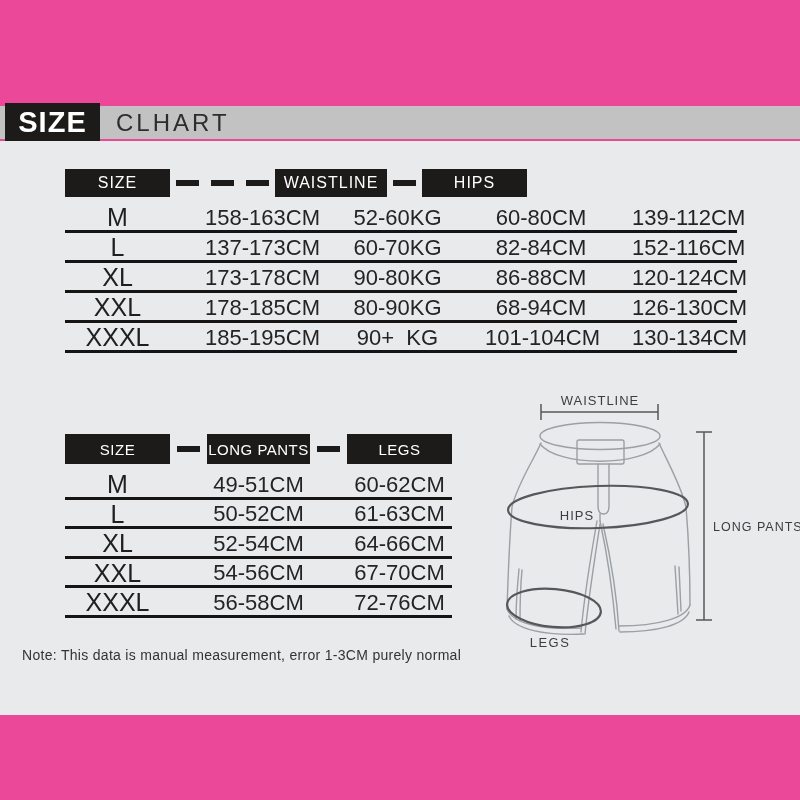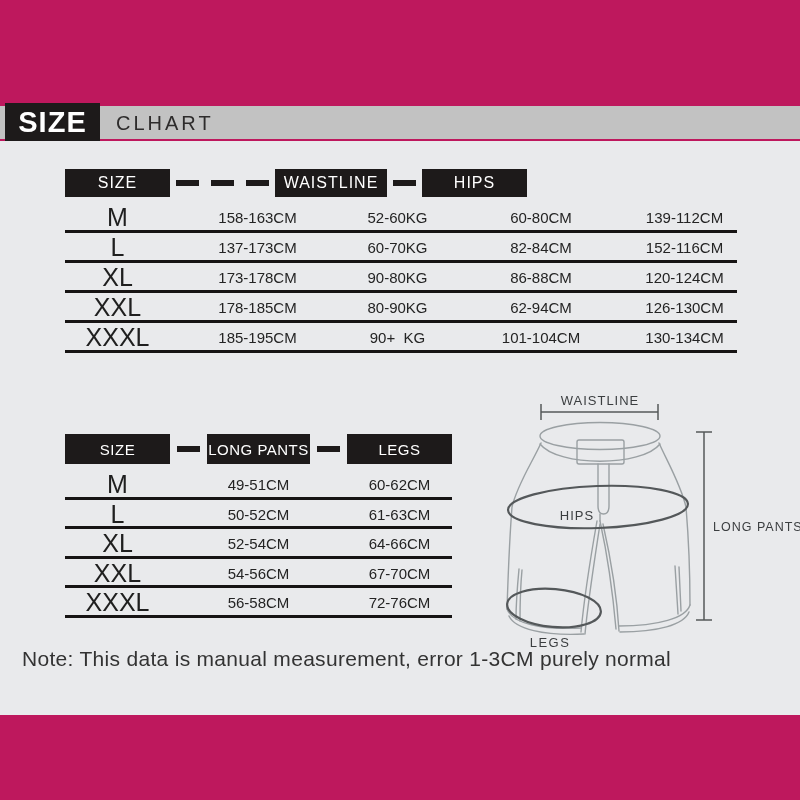--- a/index.html
+++ b/index.html
@@ -1,53 +1,53 @@
 <!DOCTYPE html>
 <html><head>
 <meta charset="utf-8">
 <style>
   html,body{margin:0;padding:0;background:#ffffff;}
-  .page{position:relative;width:800px;height:800px;background:#be185d;overflow:hidden;
+  .page{position:relative;width:800px;height:800px;background:#ec4899;overflow:hidden;
         font-family:"Liberation Sans", sans-serif;color:#1e1e1e;}
 
   
   .header-bar{position:absolute;left:0;top:106px;width:800px;height:33px;background:#c2c2c2;}
   .logo-box{position:absolute;left:5px;top:-3px;width:95px;height:38px;background:#1d1a1a;
             display:flex;align-items:center;justify-content:center;}
   .logo-box span{color:#ffffff;font-size:29px;font-weight:900;letter-spacing:1px;}
   .chart-title{position:absolute;left:116px;top:0;height:33px;line-height:34px;
-               font-size:20px;letter-spacing:3px;color:#2e2c2c;}
+               font-size:24px;letter-spacing:3px;color:#2e2c2c;}
 
   
   .panel{position:absolute;left:0;top:141px;width:800px;height:574px;background:#e9eaec;}
 
   
   .thead{position:absolute;display:flex;align-items:center;}
   .hbox{height:28px;background:#1d1a1a;color:#ffffff;display:flex;align-items:center;
         justify-content:center;font-size:16px;letter-spacing:1px;}
   .t2 .hbox{height:30px;font-size:15px;letter-spacing:0.5px;}
   .w105{width:105px}.w112{width:112px}.w103{width:103px}
   .hgap{display:flex;align-items:center;justify-content:center;}
   .g35{width:35px}.g37{width:37px}
   .dash{width:23px;height:6px;background:#1d1a1a;}
 
   
   .rows{position:absolute;}
   .trow{display:grid;box-sizing:border-box;border-bottom:3px solid #171414;align-items:center;}
   .rows-t1 .trow{grid-template-columns:105px 105px 105px 112px 105px;column-gap:35px;height:30px;}
   .rows-t2 .trow{grid-template-columns:105px 103px 105px;column-gap:37px;height:29.5px;}
-  .cell{text-align:center;font-size:15px;color:#242424;white-space:pre;}
+  .cell{text-align:center;font-size:22px;color:#242424;white-space:pre;}
   .size-cell{font-size:25px;color:#1f1f1f;}
 
   
   .diagram{position:absolute;left:500px;top:244px;width:300px;height:280px;}
   .diagram text{font-family:"Liberation Sans", sans-serif;fill:#3b3e40;}
 
   
-  .note{position:absolute;left:22px;top:506px;font-size:21px;color:#333333;letter-spacing:0.3px;}
+  .note{position:absolute;left:22px;top:506px;font-size:14px;color:#333333;letter-spacing:0.3px;}
 </style>
 </head>
 <body>
 
 <div class="page">
 
   <div class="header-bar">
     <div class="logo-box">
       <span>SIZE</span>
     </div>
@@ -93,21 +93,21 @@
         <div class="cell size-cell">XL</div>
         <div class="cell">173-178CM</div>
         <div class="cell">90-80KG</div>
         <div class="cell">86-88CM</div>
         <div class="cell">120-124CM</div>
       </div>
       <div class="trow">
         <div class="cell size-cell">XXL</div>
         <div class="cell">178-185CM</div>
         <div class="cell">80-90KG</div>
-        <div class="cell">62-94CM</div>
+        <div class="cell">68-94CM</div>
         <div class="cell">126-130CM</div>
       </div>
       <div class="trow">
         <div class="cell size-cell">XXXL</div>
         <div class="cell">185-195CM</div>
         <div class="cell">90+  KG</div>
         <div class="cell">101-104CM</div>
         <div class="cell">130-134CM</div>
       </div>
     </div>

